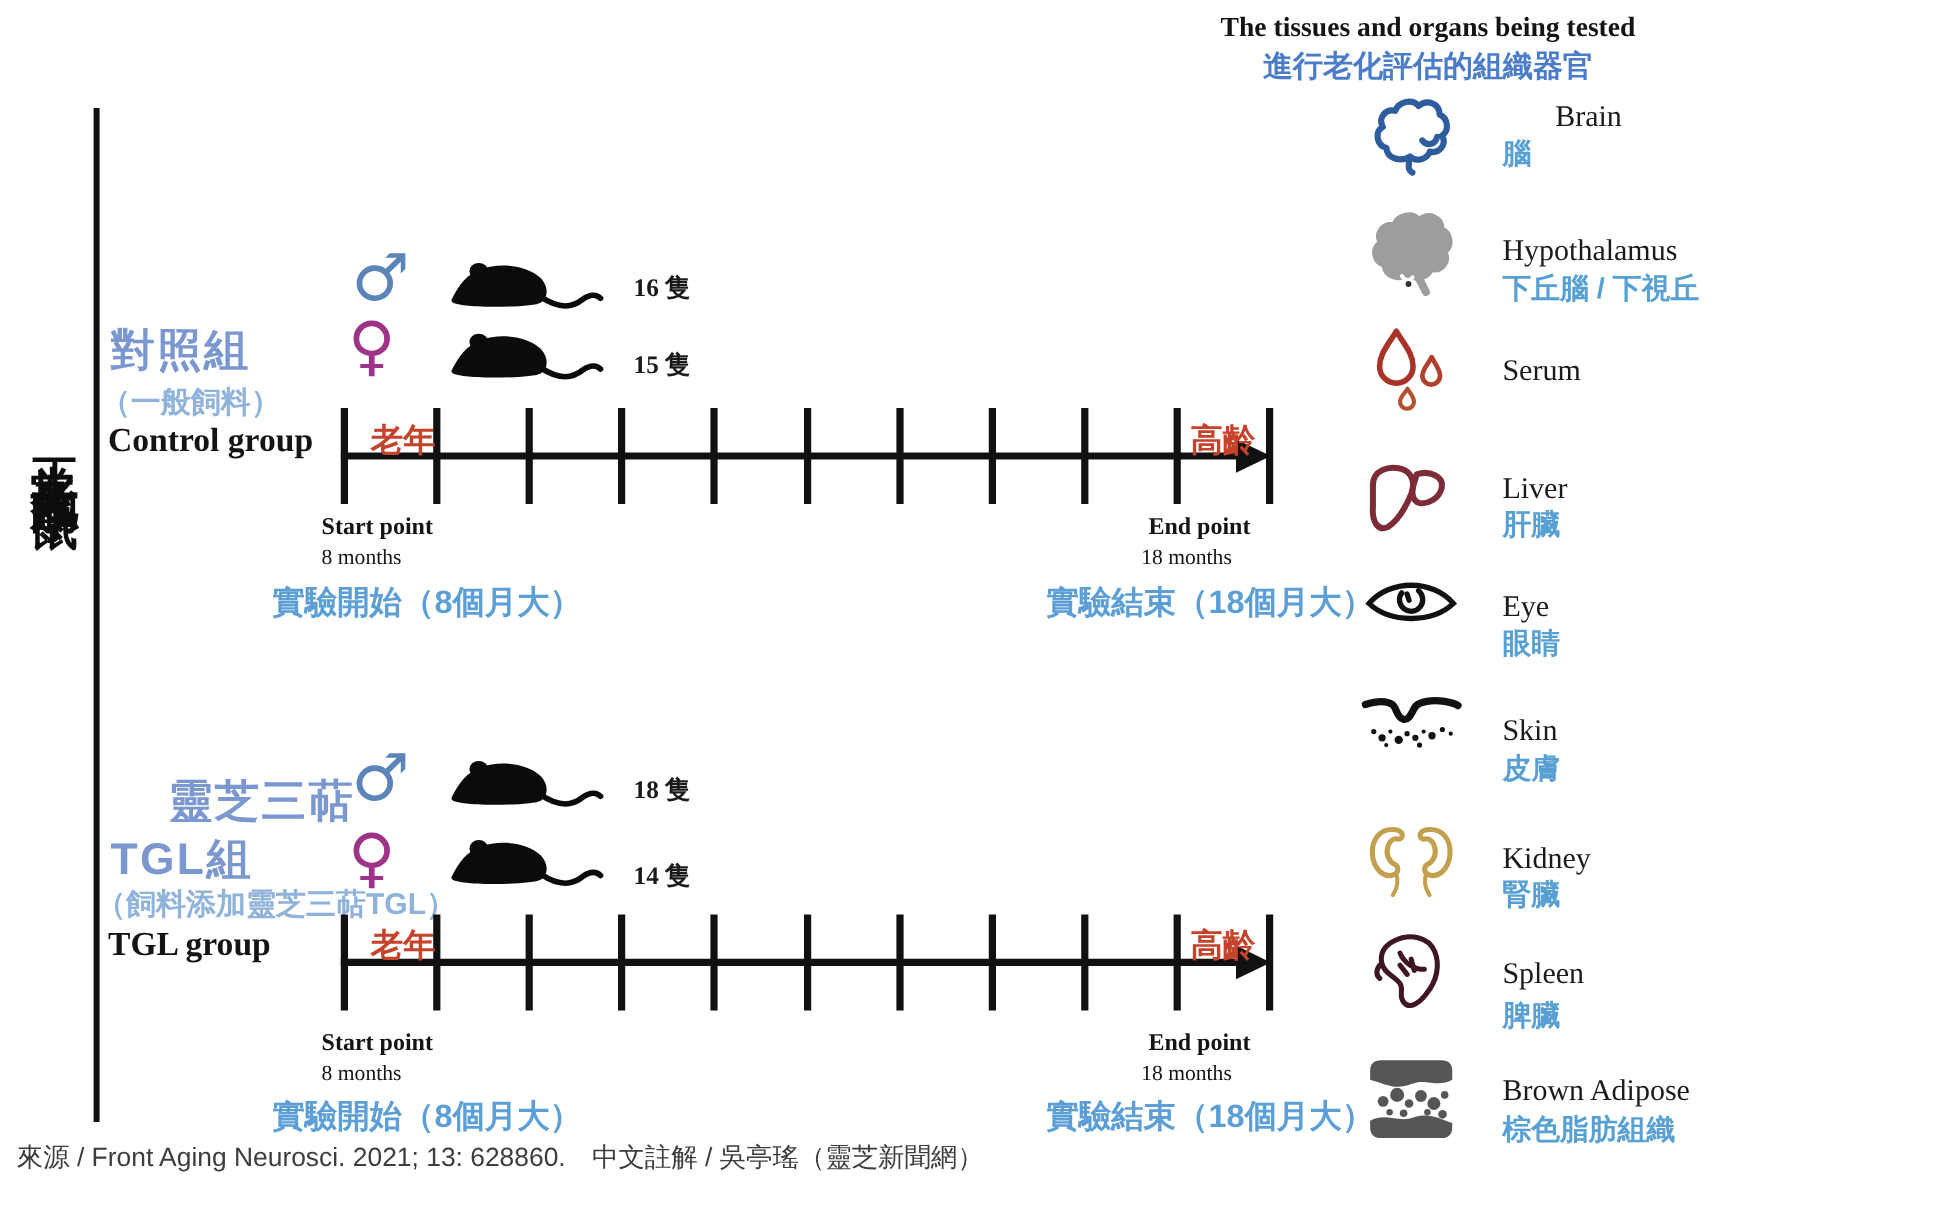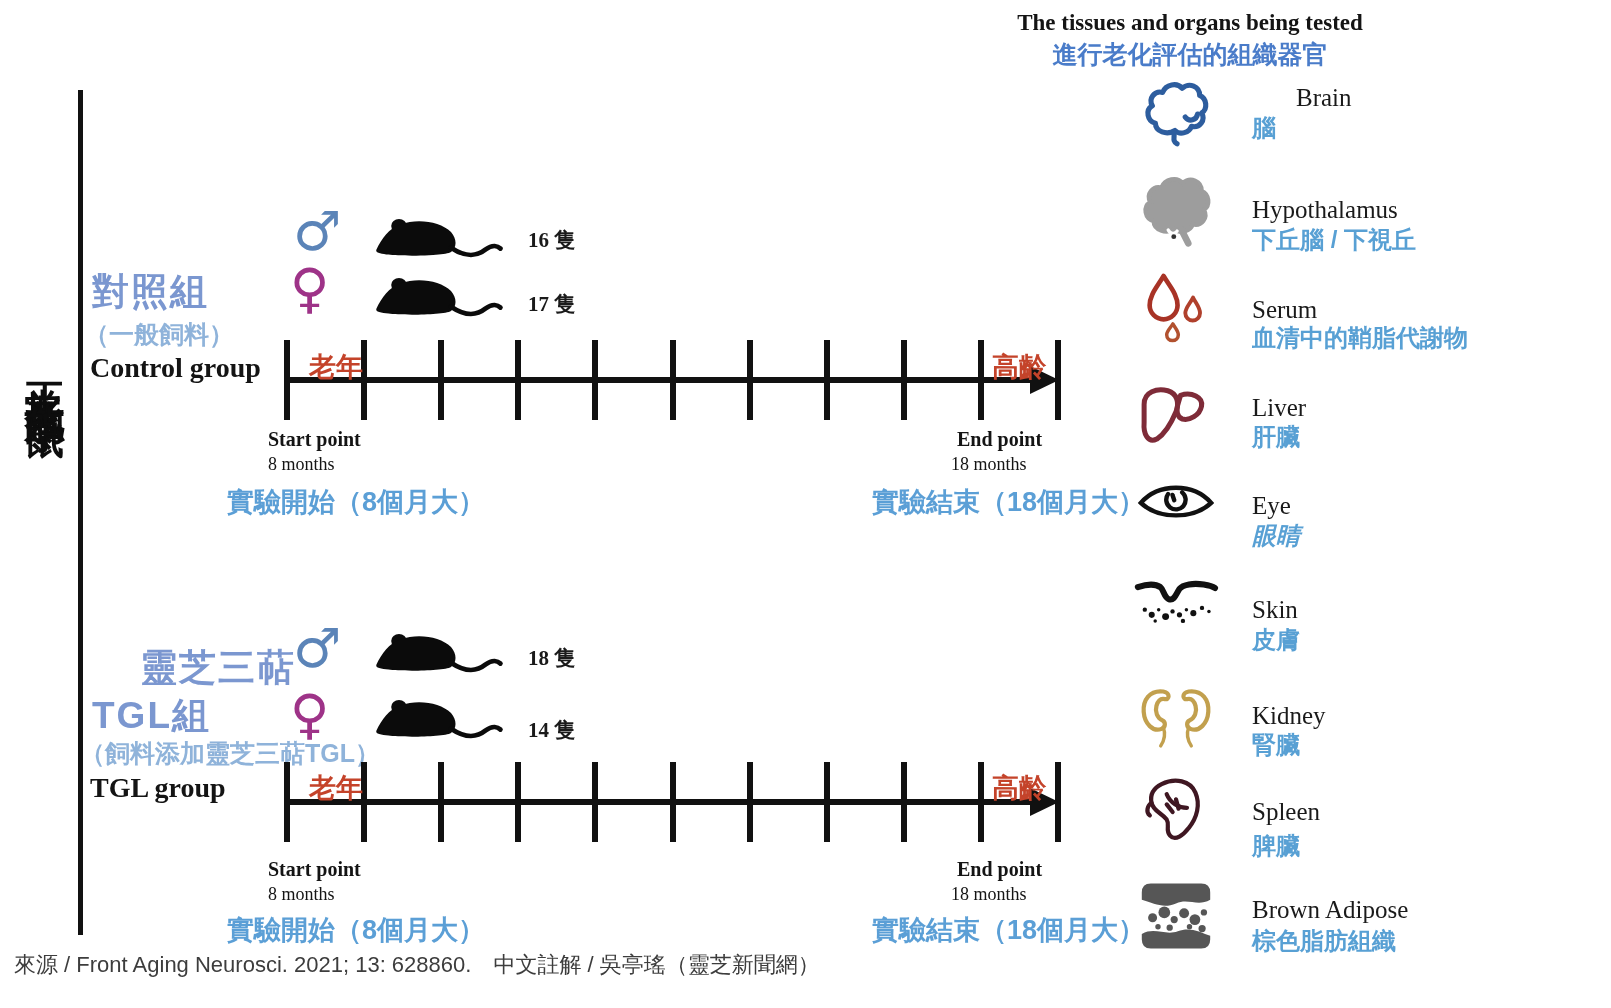--- a/index.html
+++ b/index.html
@@ -73,21 +73,21 @@
   <div class="abs count" style="left:528px;top:226px;">16 隻</div>
 
   <div class="abs sex female" style="left:290px;top:262px;">♀</div>
   <div class="abs" style="left:368px;top:272px;">
     <svg width="140" height="52" viewBox="0 0 150 60">
       <ellipse cx="30" cy="15" rx="9" ry="8" fill="#0b0b0b"></ellipse>
       <path d="M4,42 C10,30 18,18 32,13 C52,6 78,10 90,22 C97,30 97,40 90,45 C82,50 30,50 18,48 C10,47 2,46 4,42 Z" fill="#0b0b0b"></path>
       <path d="M90,40 C108,52 120,50 130,42 C138,36 144,38 147,41" fill="none" stroke="#0b0b0b" stroke-width="5.5" stroke-linecap="round"></path>
     </svg>
   </div>
-  <div class="abs count" style="left:528px;top:290px;">17 隻</div>
+  <div class="abs count" style="left:528px;top:290px;">15 隻</div>
 
   <div class="abs" style="left:280px;top:334px;">
     <svg width="795" height="95" viewBox="0 0 795 95" stroke="#111">
       <line x1="7" y1="6" x2="7" y2="86" stroke-width="6"></line>
       <line x1="84" y1="6" x2="84" y2="86" stroke-width="6"></line>
       <line x1="161" y1="6" x2="161" y2="86" stroke-width="6"></line>
       <line x1="238" y1="6" x2="238" y2="86" stroke-width="6"></line>
       <line x1="315" y1="6" x2="315" y2="86" stroke-width="6"></line>
       <line x1="393" y1="6" x2="393" y2="86" stroke-width="6"></line>
       <line x1="470" y1="6" x2="470" y2="86" stroke-width="6"></line>
@@ -186,40 +186,39 @@
   <div class="abs o-zh" style="top:224px;">下丘腦 / 下視丘</div>
 
   <div class="abs oicon c-serum" style="top:266px;">
     <svg width="62" height="88" viewBox="0 0 80 100" fill="none" stroke-linejoin="round">
       <path d="M24,6 C32,20 42,30 42,44 a18,18 0 1,1 -36,0 C6,30 16,20 24,6 Z" stroke="#a83326" stroke-width="6"></path>
       <path d="M62,34 C66,42 71,47 71,54 a9.5,9.5 0 1,1 -19,0 C52,47 58,42 62,34 Z" stroke="#b0402c" stroke-width="5"></path>
       <path d="M36,68 C39,73 43,77 43,82 a7.5,7.5 0 1,1 -15,0 C28,77 33,73 36,68 Z" stroke="#b2512f" stroke-width="4.5"></path>
     </svg>
   </div>
   <div class="abs o-en" style="top:296px;">Serum</div>
-  <div class="abs o-zh" style="top:322px;">血清中的鞘脂代謝物</div>
 
   <div class="abs oicon c-liver" style="top:382px;">
     <svg width="82" height="74" viewBox="0 0 90 80" fill="none" stroke="currentColor" stroke-width="5.5" stroke-linecap="round" stroke-linejoin="round">
       <path d="M10,24 C10,10 24,6 36,9 C46,12 49,22 45,32 C40,44 33,56 24,62 C14,67 9,56 10,44 Z"></path>
       <path d="M50,14 C62,10 75,16 73,26 C71,36 60,42 52,40 C46,38 45,30 47,24 Z"></path>
     </svg>
   </div>
   <div class="abs o-en" style="top:394px;">Liver</div>
   <div class="abs o-zh" style="top:421px;">肝臟</div>
 
   <div class="abs oicon c-eye" style="top:480px;">
     <svg width="86" height="44" viewBox="0 0 90 50" fill="none" stroke="currentColor" stroke-width="5" stroke-linecap="round">
       <path d="M5,26 C25,3 65,3 85,26 C65,45 25,45 5,26 Z"></path>
       <path d="M36,16 A11,11 0 1,0 52,14"></path>
       <path d="M41,17 l2,6"></path>
     </svg>
   </div>
   <div class="abs o-en" style="top:492px;">Eye</div>
-  <div class="abs o-zh" style="top:520px;font-style:italic;">眼睛</div>
+  <div class="abs o-zh" style="top:520px;">眼睛</div>
 
   <div class="abs oicon c-skin" style="top:575px;">
     <svg width="92" height="52" viewBox="0 0 100 60">
       <path d="M6,14 C18,10 26,10 32,14 C36,17 36,26 42,28 C48,30 50,22 54,16 C58,11 70,9 82,11 C88,12 92,13 95,15" fill="none" stroke="currentColor" stroke-width="7" stroke-linecap="round"></path>
       <g fill="currentColor">
         <circle cx="14" cy="40" r="2.5"></circle>
           <circle cx="22" cy="46" r="3.5"></circle>
           <circle cx="30" cy="40" r="2"></circle>
         <circle cx="38" cy="48" r="4"></circle>
           <circle cx="46" cy="42" r="2.5"></circle>

